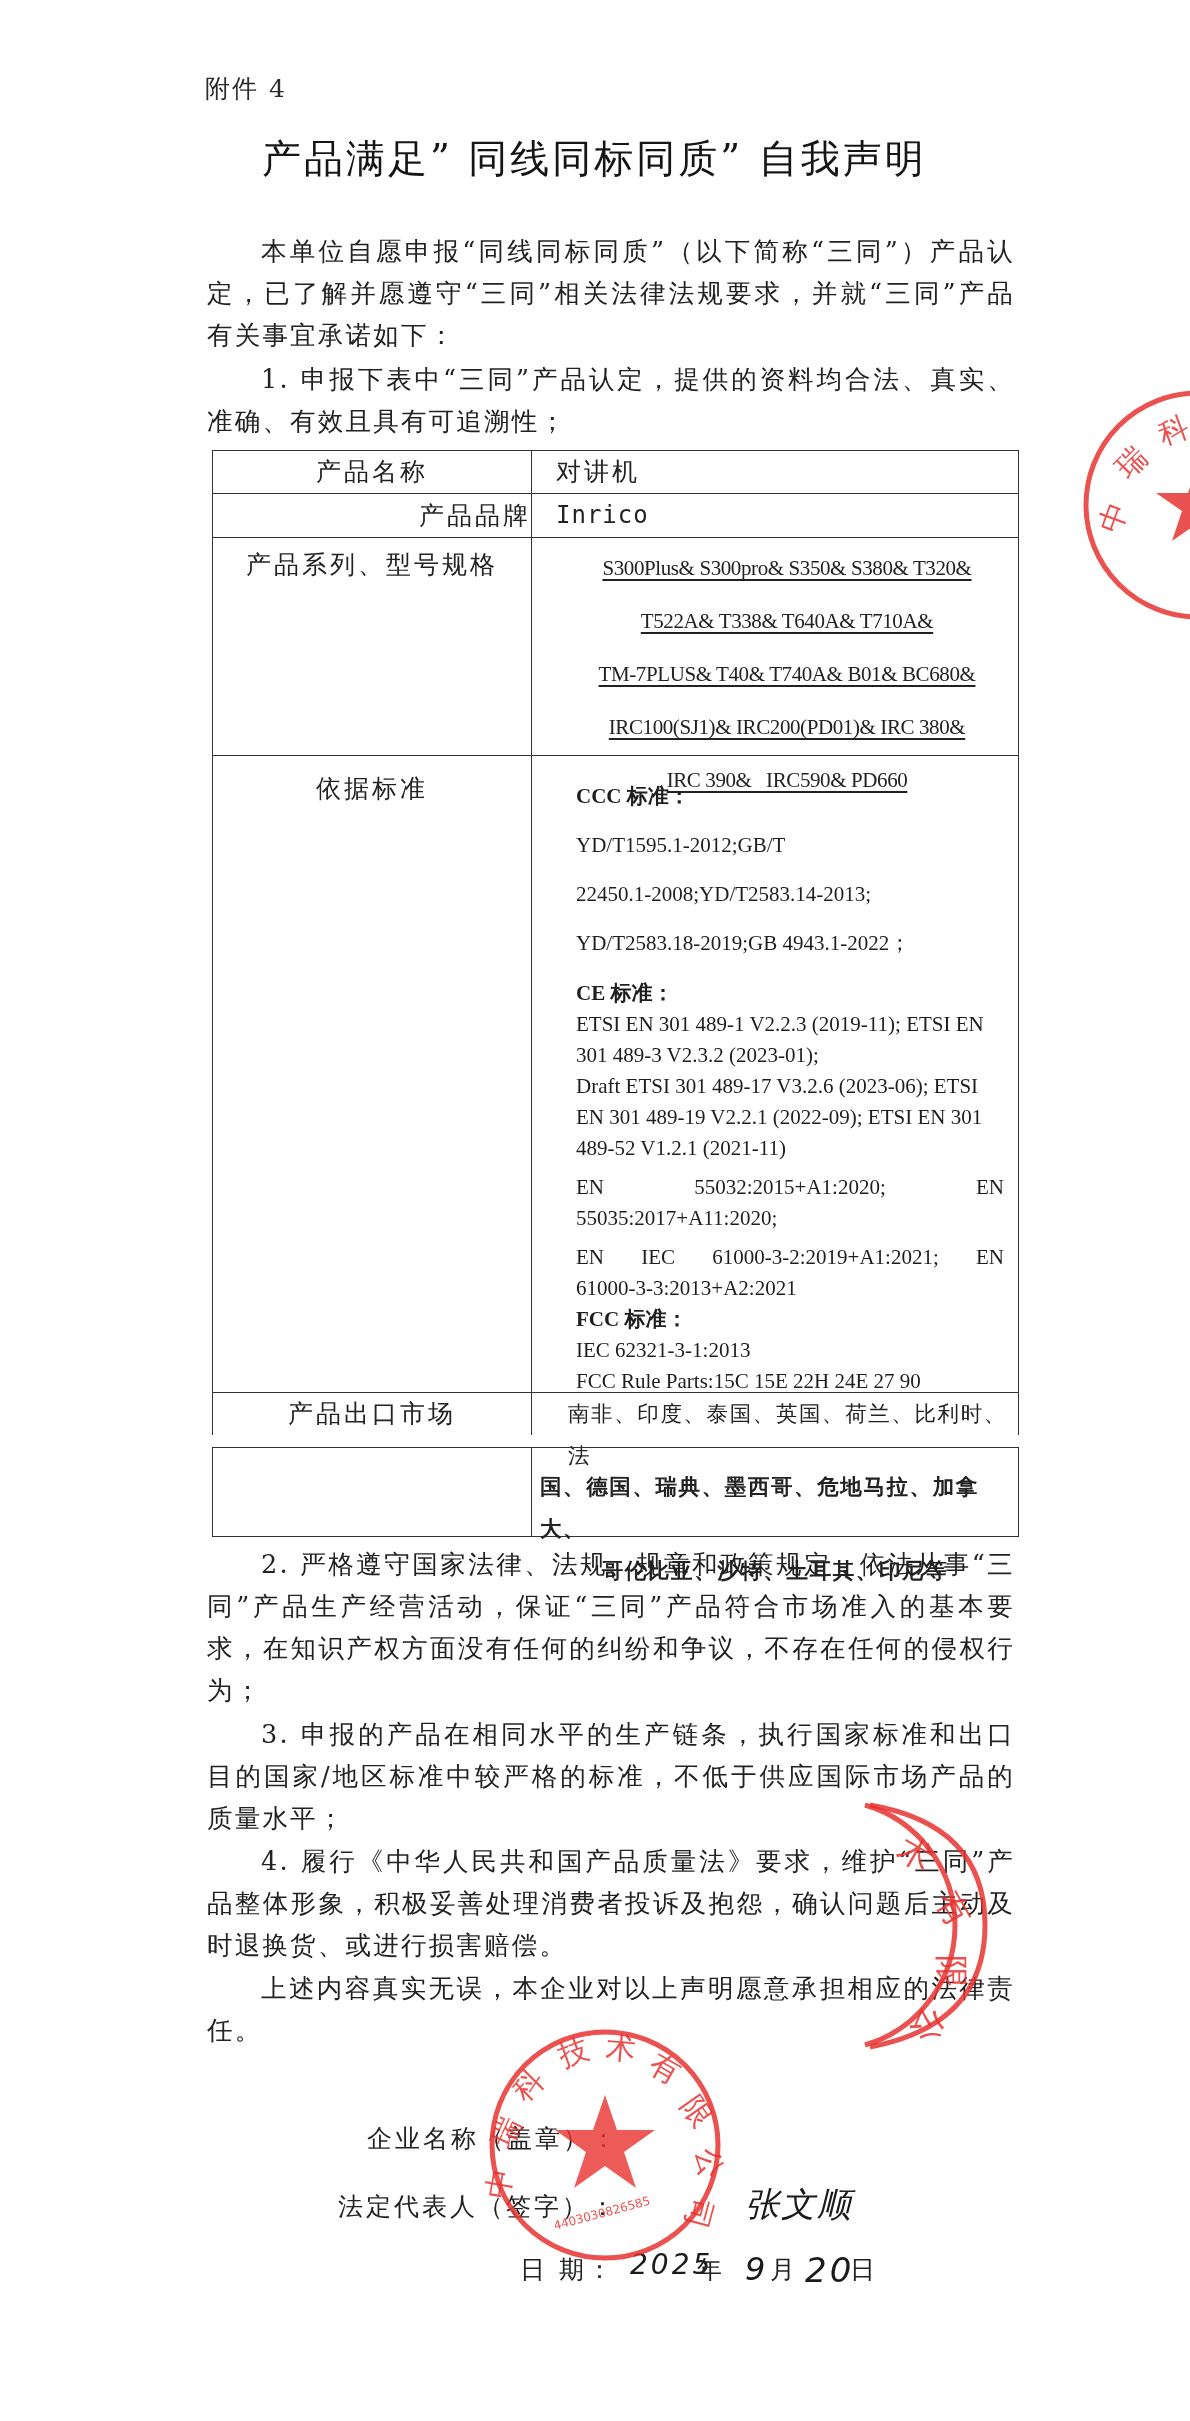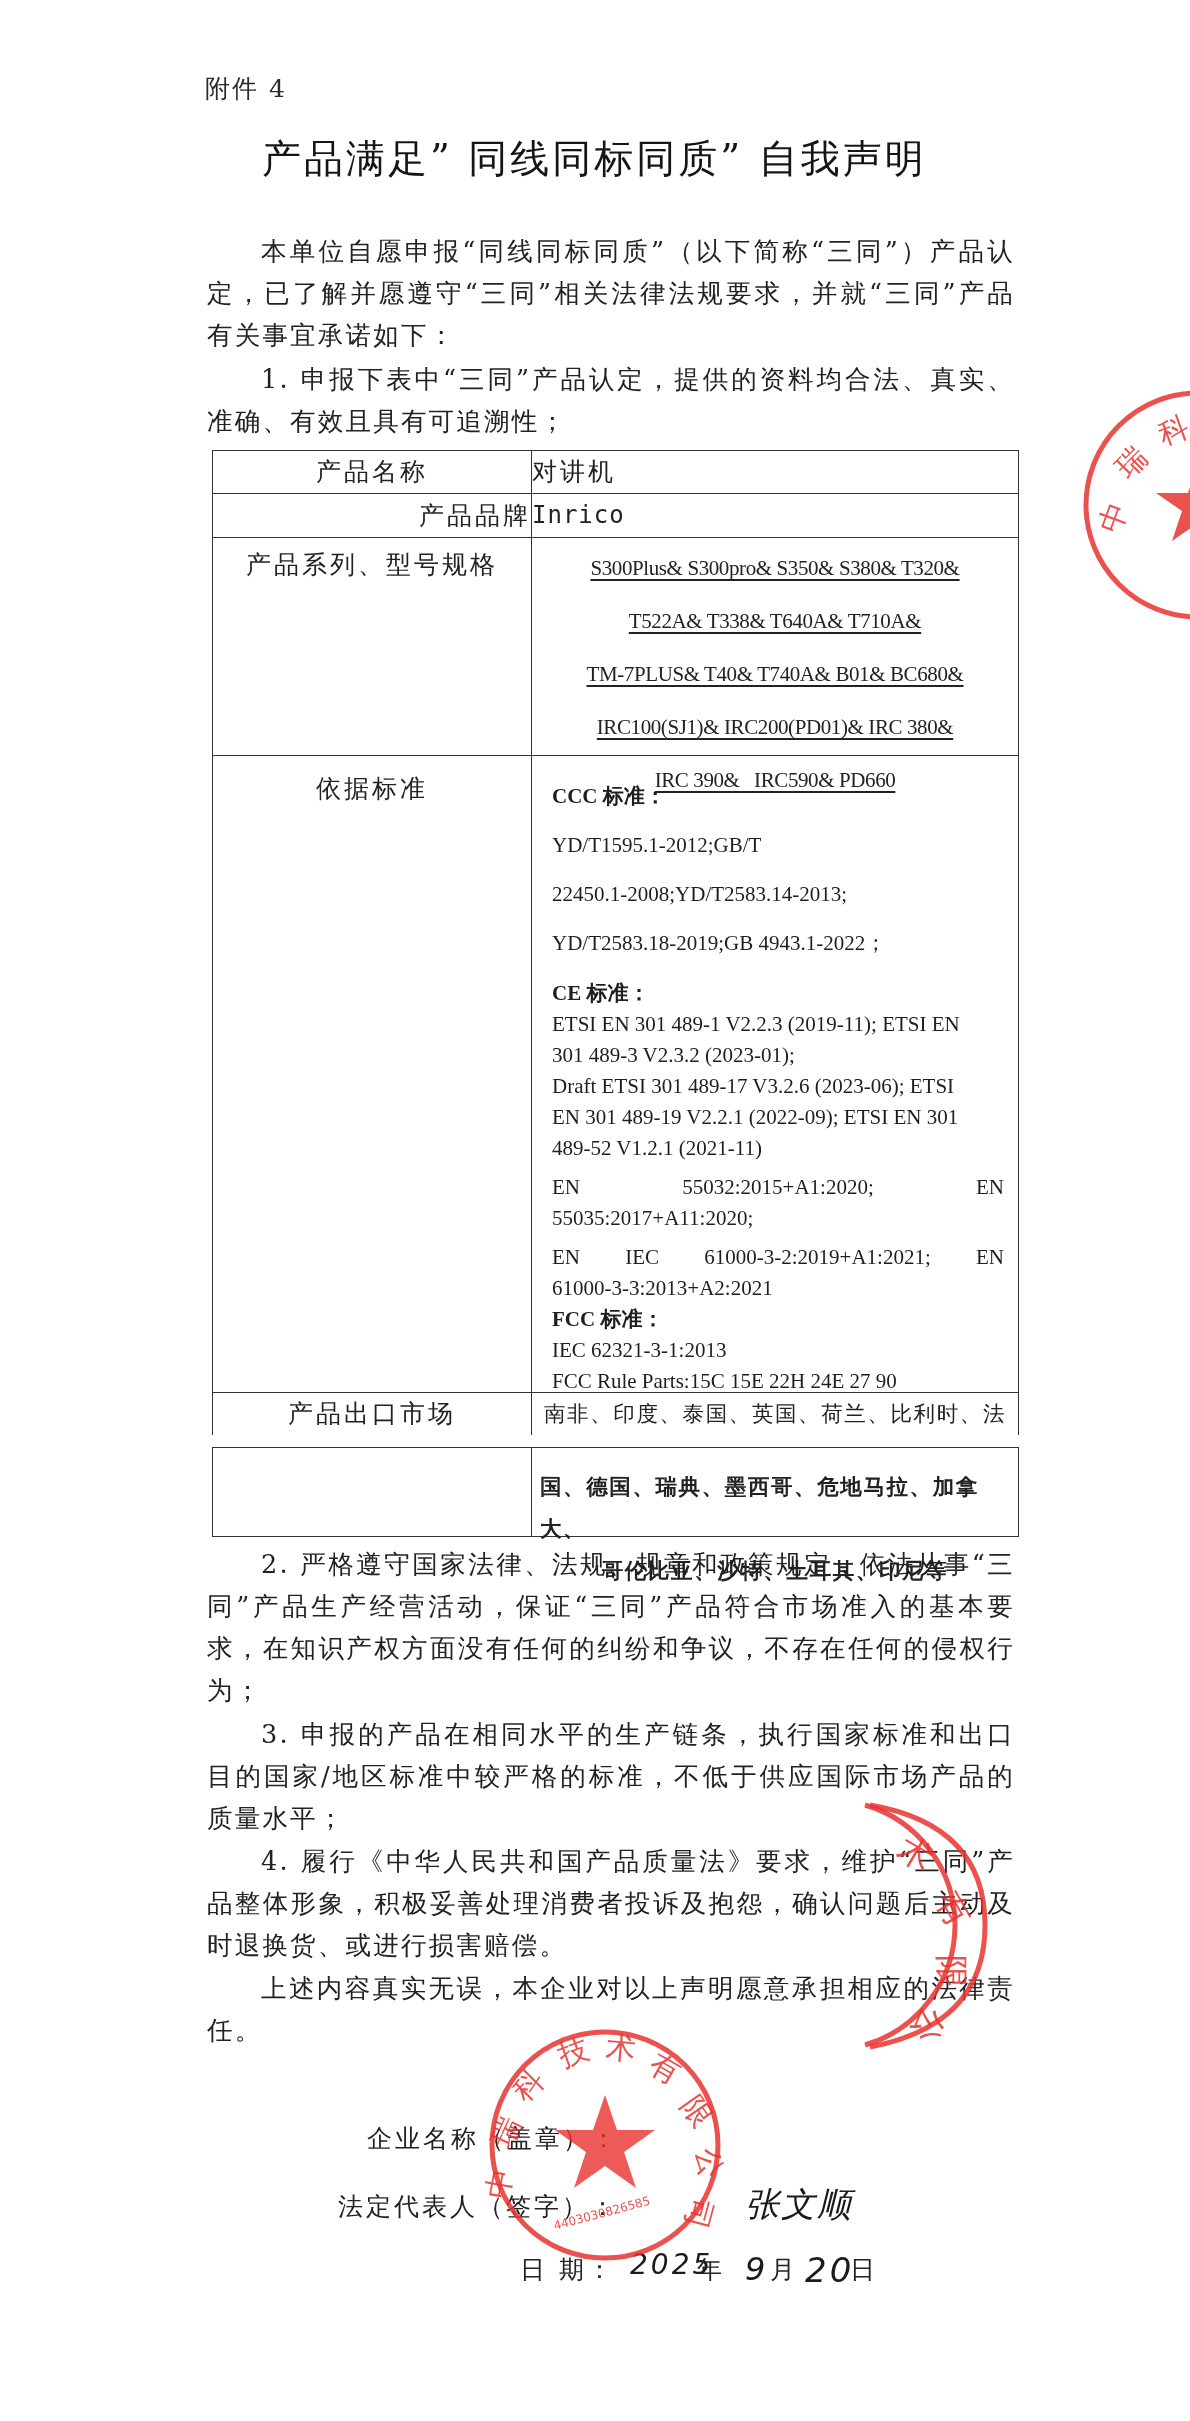--- a/index.html
+++ b/index.html
@@ -6,21 +6,21 @@
     body { width: 1190px; height: 2421px; position: relative; overflow: hidden;
            font-family: "DejaVu Serif", "Liberation Serif", serif; color: #1e1e1e; }
     .abs { position: absolute; }
     .annex { left: 205px; top: 72px; font-size: 25px; letter-spacing: 2px; color: #2a2a2a; }
     .title { left: 262px; top: 132px; font-size: 39px; letter-spacing: 3px; color: #151515; white-space: nowrap; }
     .para { position: absolute; left: 207px; width: 808px; font-size: 25.5px; line-height: 42px;
             letter-spacing: 2.2px; color: #222; text-align: justify; }
     .indent { text-indent: 54px; }
     
     .tbl { position: absolute; left: 212px; width: 805px; border: 1.6px solid #333; border-bottom: none; }
-    .row { display: flex; border-bottom: 1.6px solid #333; }
+    .row { display: flex; border-bottom: 1.6px solid #333; gap: 24px; }
     .lc { width: 318px; border-right: 1.6px solid #333; font-size: 25px; letter-spacing: 3px;
           text-align: center; color: #222; }
     .rc { flex: 1; color: #222; }
     .c-center { text-align: left; font-size: 25px; letter-spacing: 3px; }
     .models { padding: 18px 0 0 0; text-align: center; font-family: "Liberation Serif", serif; font-size: 21px;
               letter-spacing: -0.4px; }
     .models div { height: 53px; }
     .models span { text-decoration: underline; text-underline-offset: 4px; }
     .std { padding: 16px 14px 6px 20px; font-family: "Liberation Serif", serif; font-size: 21px; line-height: 31px; color: #1e1e1e; }
     .std .h { font-weight: bold; }

